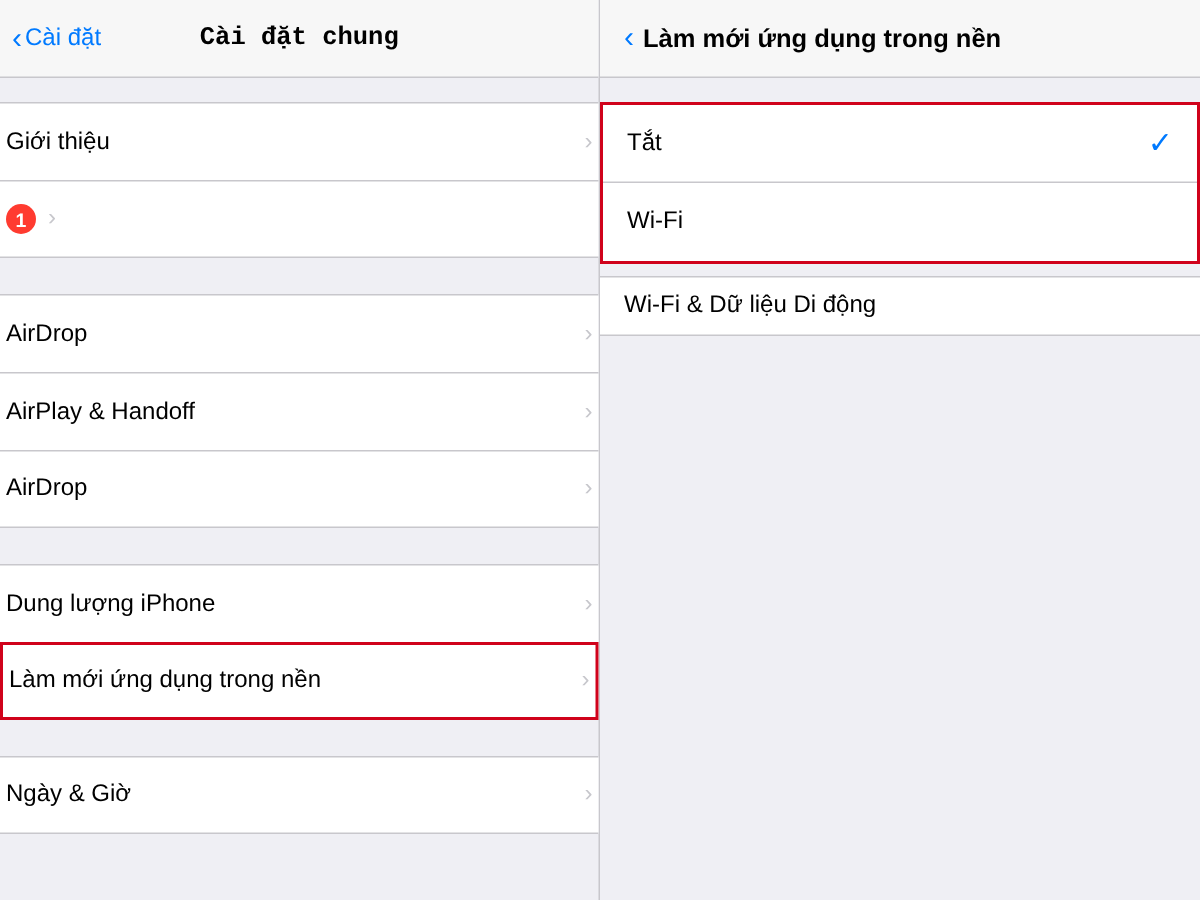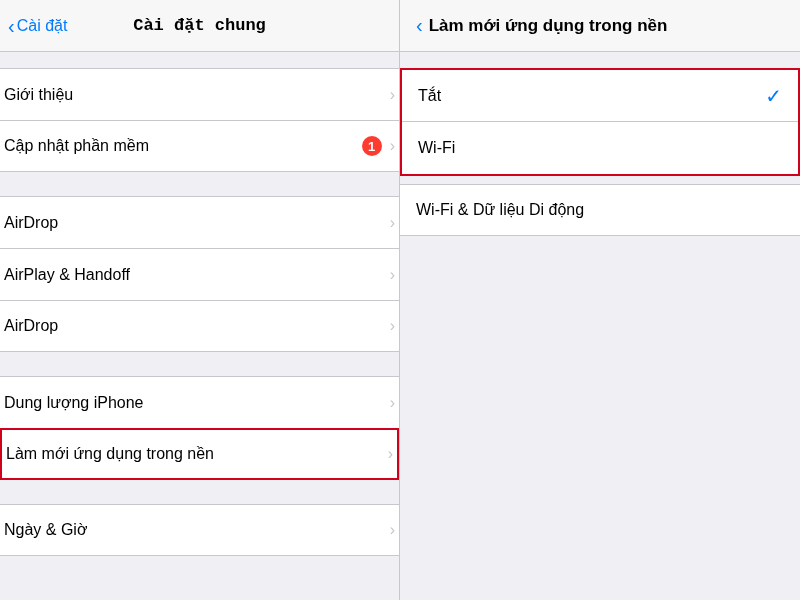--- a/index.html
+++ b/index.html
@@ -162,21 +162,21 @@
     .checkmark {
       color: #007aff;
       font-size: 20px;
       font-weight: 300;
     }
 
     .option-item-plain {
       display: flex;
       align-items: center;
       padding: 0 16px;
-      height: 52px;
+      height: 40px;
       background: #fff;
       border-top: 1px solid #c8c7cc;
       border-bottom: 1px solid #c8c7cc;
       margin-top: 8px;
       cursor: pointer;
     }
     .option-item-plain .option-label {
       font-size: 16px;
       color: #000;
     }
@@ -192,21 +192,20 @@
     </div>
     <span class="nav-title">Cài đặt chung</span>
   </div>
 
   <div class="section-group">
     <div class="list-item">
       <span class="list-item-label">Giới thiệu</span>
       <span class="chevron">›</span>
     </div>
     <div class="list-item">
-      <span class="list-item-label">Cập nhật phần mềm</span>
       <span class="list-item-badge">1</span>
       <span class="chevron">›</span>
     </div>
   </div>
 
   <div class="section-group">
     <div class="list-item">
       <span class="list-item-label">AirDrop</span>
       <span class="chevron">›</span>
     </div>

